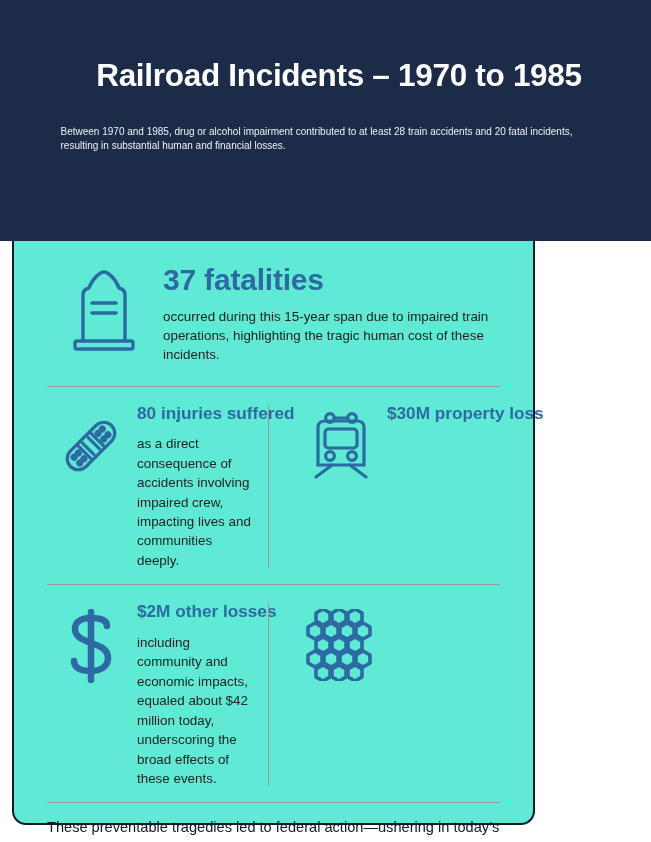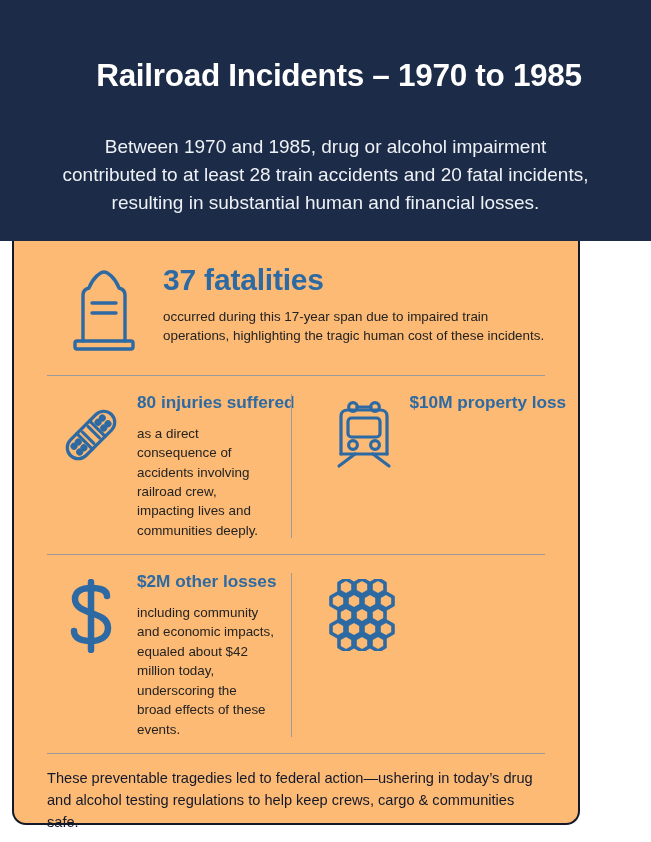--- a/index.html
+++ b/index.html
@@ -39,38 +39,37 @@
     color: #ffffff;
     font-size: 31.5px;
     font-weight: bold;
     letter-spacing: -0.3px;
     text-align: center;
     line-height: 1.1;
     white-space: nowrap;
     margin-left: 27px;
   }
   .header-sub {
-    margin-top: 40px;
+    margin-top: 32px;
     color: #eef1f6;
-    font-size: 19px;
+    font-size: 10px;
     font-weight: 400;
-    text-align: center;
     line-height: 1.48;
     max-width: 530px;
   }
 
   
   .card {
     position: absolute;
     left: 12px;
     top: 241px;
-    width: 568px;
+    width: 523px;
     height: 584px;
     box-sizing: border-box;
-    background: #fdba74;
+    background: #5eead4;
     border: 2px solid #13182a;
     border-top: none;
     border-bottom-left-radius: 14px;
     border-bottom-right-radius: 14px;
   }
   .card-inner {
     position: relative;
     width: 100%;
     height: 100%;
     box-sizing: border-box;
@@ -187,21 +186,21 @@
         <div class="icon-wrap">
           <svg class="ico" width="74" height="86" viewBox="0 0 74 86" fill="none" stroke="#2d6aa3" stroke-width="3.4" stroke-linecap="round" stroke-linejoin="round">
             <path d="M16 74 V28 C16 24 18 22 22 21 C26 10 34 5 37 5 C40 5 48 10 52 21 C56 22 58 24 58 28 V74"></path>
             <line x1="25" y1="36" x2="49" y2="36"></line>
             <line x1="25" y1="46" x2="49" y2="46"></line>
             <rect x="8" y="74" width="58" height="8" rx="2"></rect>
           </svg>
         </div>
         <div class="text-wrap">
           <div class="stat-big">37 fatalities</div>
-          <div class="stat-body-wide">occurred during this 17-year span due to impaired train operations, highlighting the tragic human cost of these incidents.</div>
+          <div class="stat-body-wide">occurred during this 15-year span due to impaired train operations, highlighting the tragic human cost of these incidents.</div>
         </div>
       </div>
 
       <div class="divider-h"></div>
 
       <div class="row-two">
 
         <div class="col left">
           <div class="icon-wrap">
             <svg class="ico" width="70" height="70" viewBox="0 0 70 70" fill="none" stroke="#2d6aa3" stroke-width="3.2" stroke-linecap="round" stroke-linejoin="round">
@@ -217,21 +216,21 @@
                 <circle cx="21" cy="39" r="1.9" fill="#2d6aa3"></circle>
                 <circle cx="49" cy="31" r="1.9" fill="#2d6aa3"></circle>
                 <circle cx="55" cy="31" r="1.9" fill="#2d6aa3"></circle>
                 <circle cx="49" cy="39" r="1.9" fill="#2d6aa3"></circle>
                 <circle cx="55" cy="39" r="1.9" fill="#2d6aa3"></circle>
               </g>
             </svg>
           </div>
           <div class="text-wrap">
             <div class="stat-mid">80 injuries suffered</div>
-            <div class="stat-body">as a direct consequence of accidents involving railroad crew, impacting lives and communities deeply.</div>
+            <div class="stat-body">as a direct consequence of accidents involving impaired crew, impacting lives and communities deeply.</div>
           </div>
         </div>
 
         <div class="divider-v"></div>
 
         <div class="col right">
           <div class="icon-wrap">
             <svg class="ico" width="66" height="70" viewBox="0 0 66 70" fill="none" stroke="#2d6aa3" stroke-width="3.2" stroke-linecap="round" stroke-linejoin="round">
               <circle cx="22" cy="7" r="4.3"></circle>
               <circle cx="44" cy="7" r="4.3"></circle>
@@ -239,21 +238,21 @@
               <path d="M10 54 V16 C10 12 13 10 17 10 H49 C53 10 56 12 56 16 V54"></path>
               <rect x="17" y="18" width="32" height="19" rx="3.5"></rect>
               <circle cx="22" cy="45" r="4.4"></circle>
               <circle cx="44" cy="45" r="4.4"></circle>
               <line x1="10" y1="54" x2="56" y2="54"></line>
               <line x1="24" y1="54" x2="8" y2="66"></line>
               <line x1="42" y1="54" x2="58" y2="66"></line>
             </svg>
           </div>
           <div class="text-wrap">
-            <div class="stat-mid">$10M property loss</div>
+            <div class="stat-mid">$30M property loss</div>
           </div>
         </div>
       </div>
 
       <div class="divider-h"></div>
 
       <div class="row-two">
 
         <div class="col left">
           <div class="icon-wrap">

